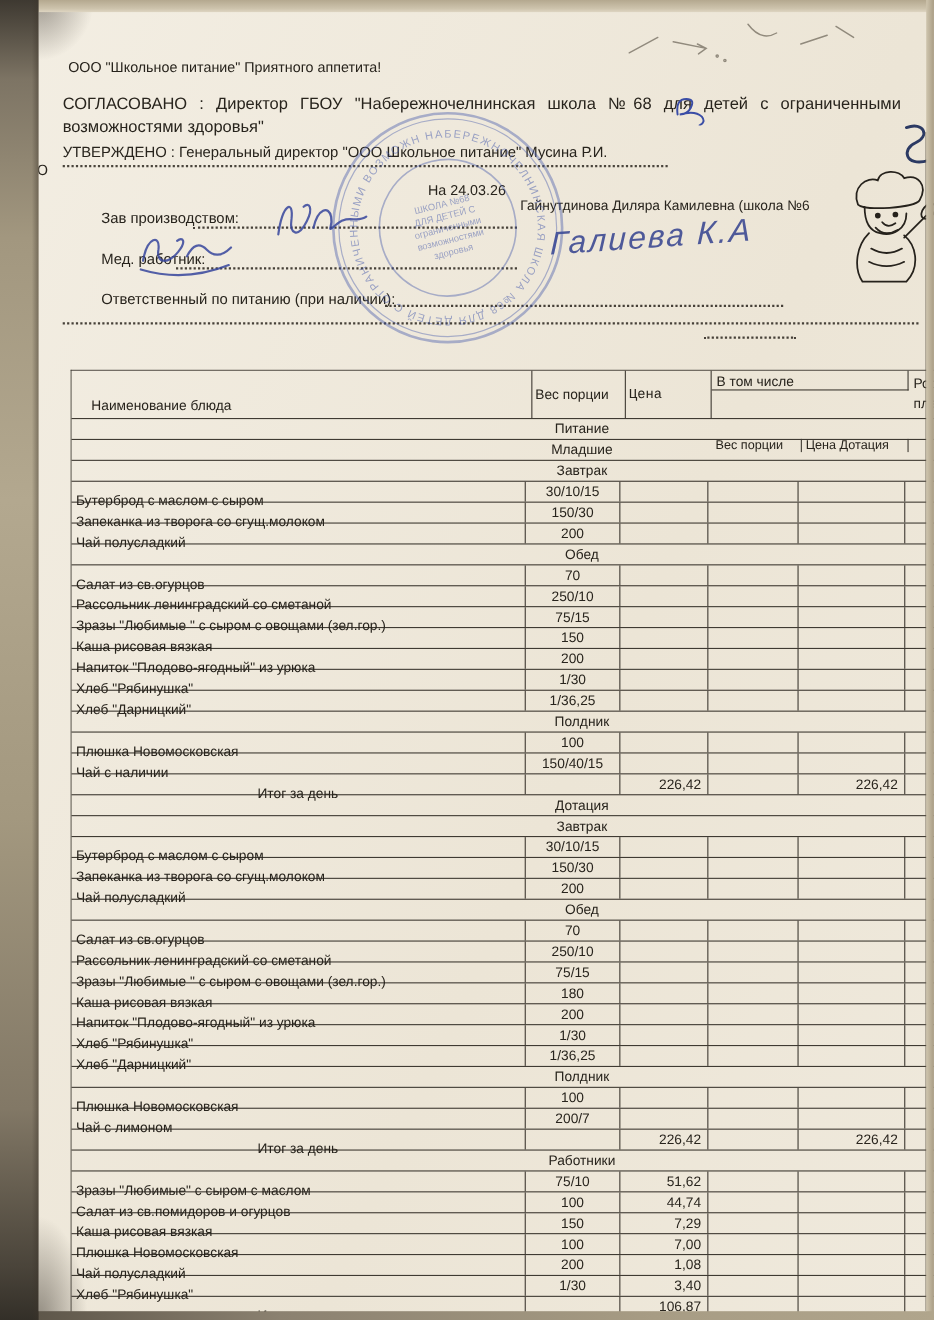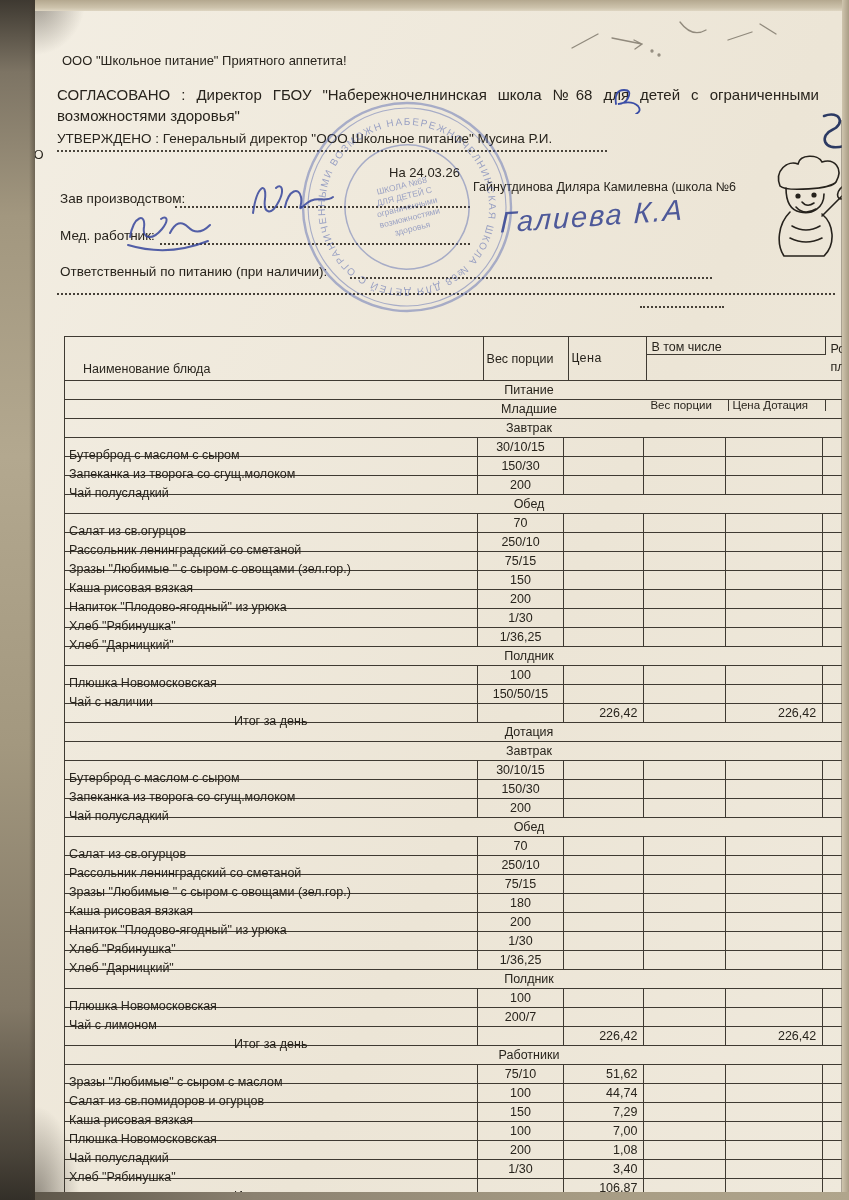--- a/index.html
+++ b/index.html
@@ -26,21 +26,21 @@
   .crease { position:absolute; left:841px; top:120px; width:2px; height:1072px; background:rgba(104,94,78,.5); }
 
   
   .abs { position:absolute; }
   .l1 { left:62px; top:53px; font-size:13px; }
   .agreed { left:57px; top:84px; width:762px; font-size:15px; line-height:21px; text-align:justify; }
   .approved { left:57px; top:131px; font-size:13.5px; }
   .approved span { display:inline-block; border-bottom:2px dotted #4a453c; padding:0 55px 4px 0; }
   .menu-title { left:0; top:147px; width:849px; text-align:left; font-size:13.5px; }
   .menu-date { left:0; top:165px; width:849px; text-align:center; font-size:13px; }
-  .f-label { font-size:13.5px; }
+  .f-label { font-size:13.5px;margin-left:32px; }
   .dotline { height:0; border-bottom:2px dotted #45403700; border-bottom:2px dotted #464038; }
   .zav-name { left:473px; top:180px; font-size:12.5px; }
 
   
   .hand-galieva { left:500px; top:200px; font-size:29px; color:var(--blue); font-style:italic;
                   letter-spacing:2px; transform:rotate(-4deg) skewX(-6deg); opacity:.85; }
 
   
   .tblwrap { position:absolute; left:64px; top:336px; width:785px; overflow:hidden; }
   .tbl { width:930px; border-left:1px solid var(--ln); border-top:1px solid var(--ln); font-size:12.5px; }
@@ -344,21 +344,21 @@
             <div class="cell c-p"></div>
             <div class="cell c-w2"></div>
             <div class="cell c-s"></div>
             <div class="cell c-r"></div>
           </div>
           <div class="trow dish">
             <div class="cell c-name">
               <span class="low">Чай с наличии</span>
             </div>
             <div class="cell c-w">
-              <span>150/50/15</span>
+              <span>150/40/15</span>
             </div>
             <div class="cell c-p"></div>
             <div class="cell c-w2"></div>
             <div class="cell c-s"></div>
             <div class="cell c-r"></div>
           </div>
           <div class="trow total">
             <div class="cell c-name">
               <span class="low">Итог за день</span>
             </div>

